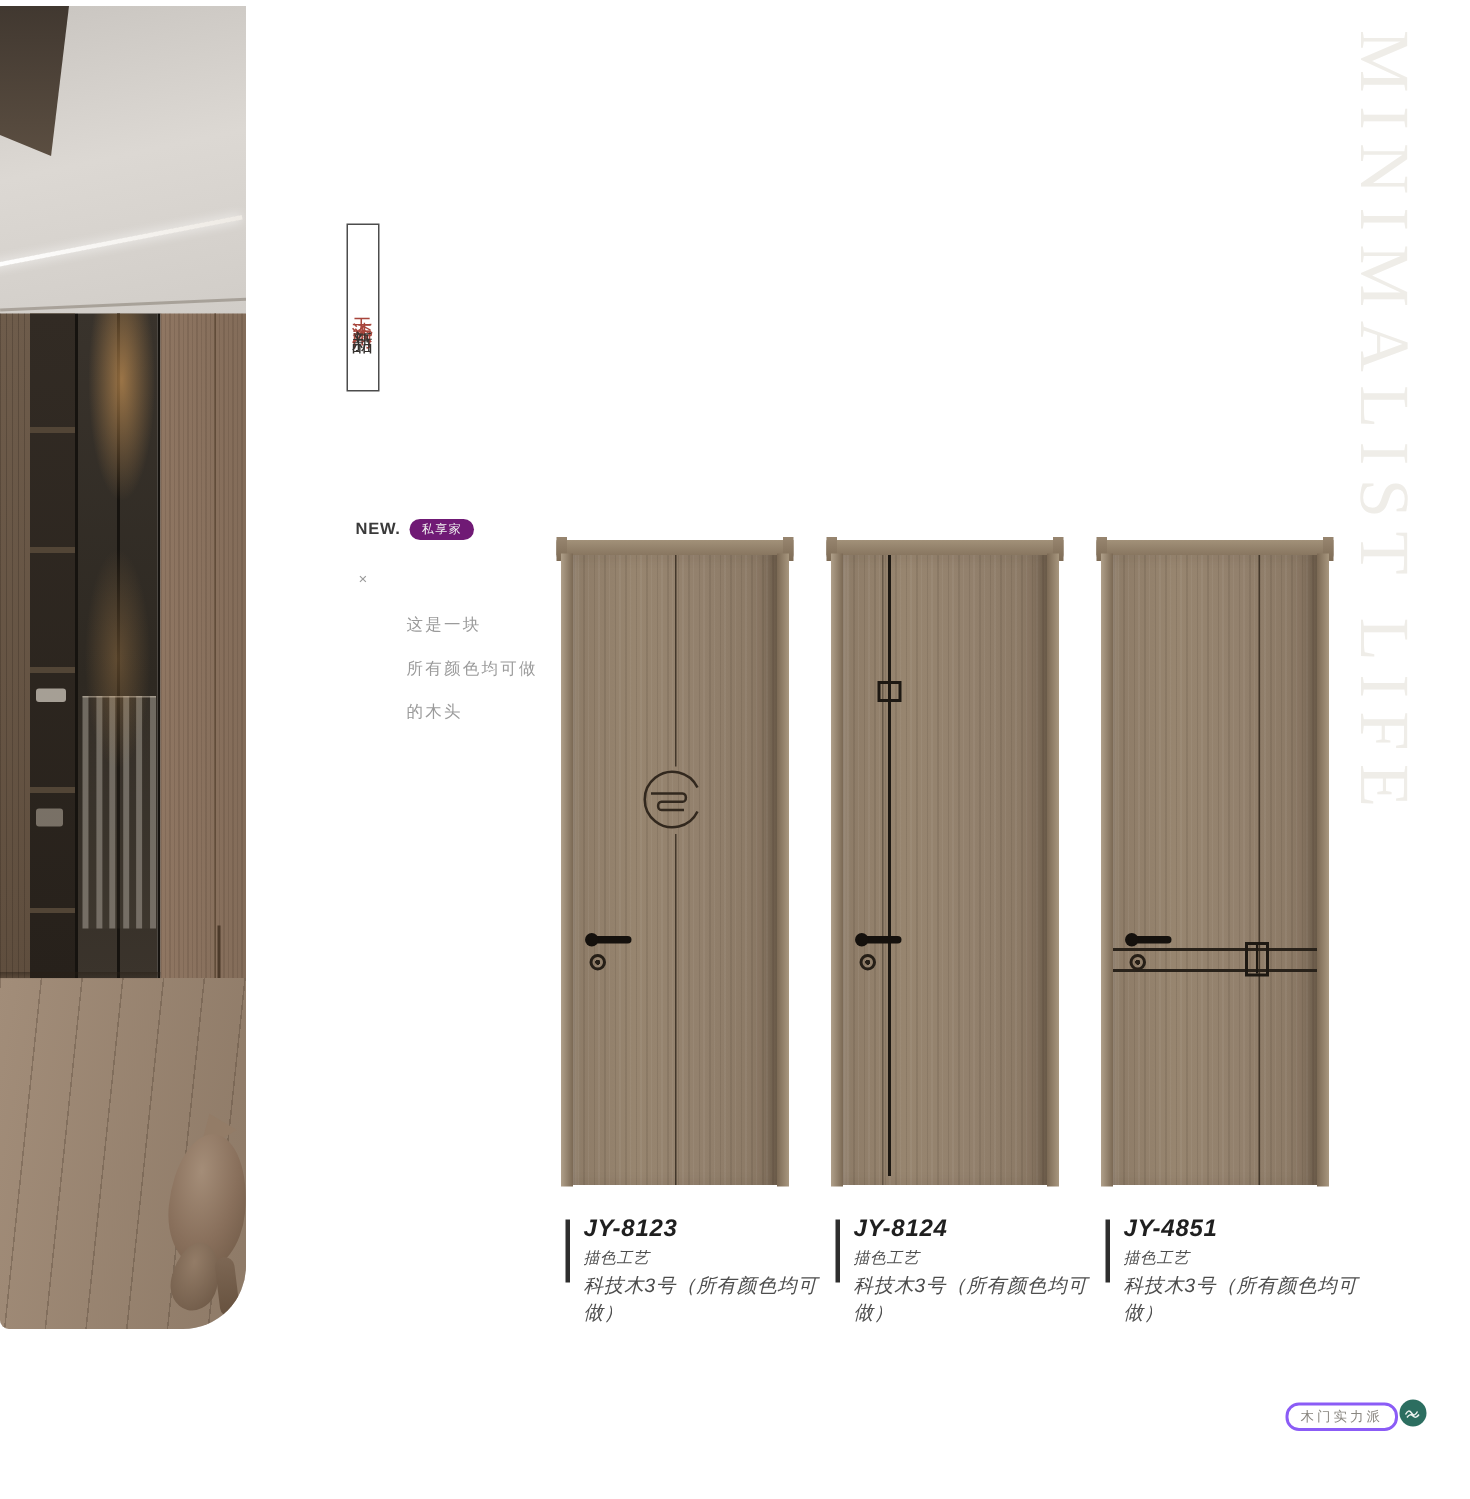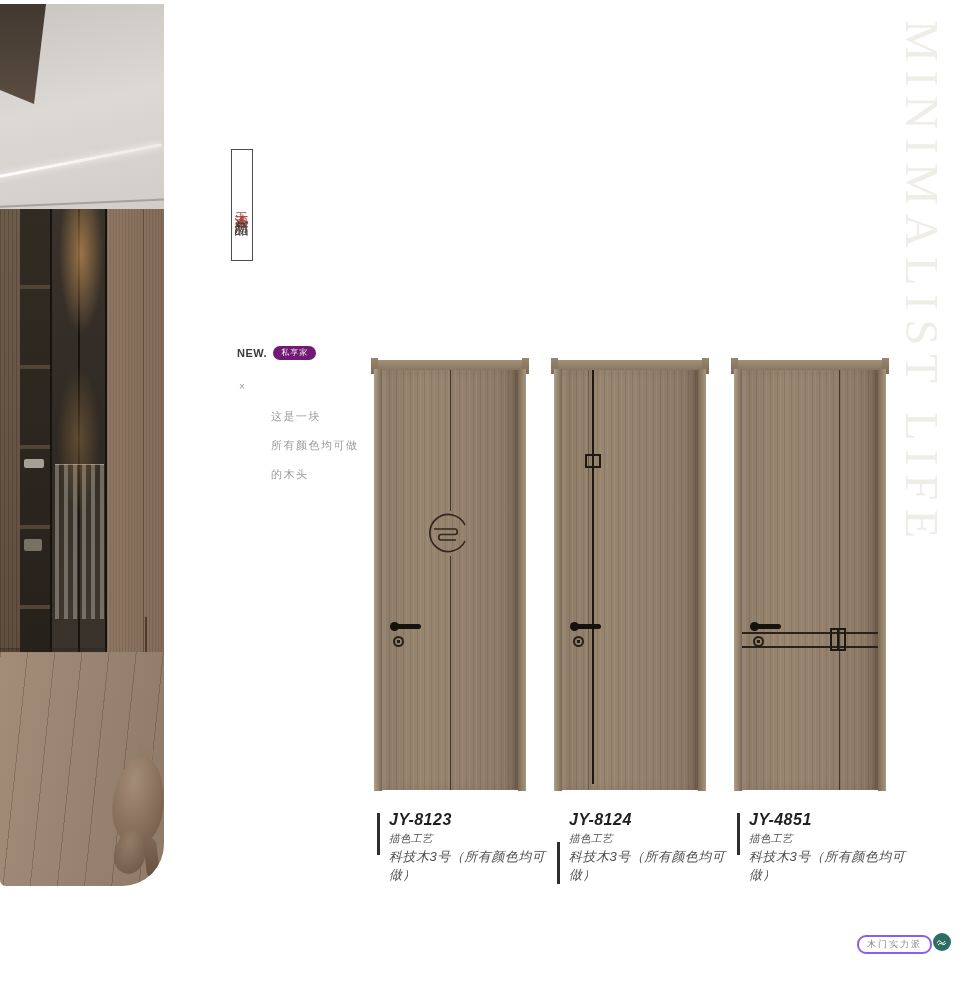--- a/index.html
+++ b/index.html
@@ -117,21 +117,21 @@
   .lever { position:absolute; left:2px; top:3px; width:29px; height:5px; border-radius:3px;
            background:#15110d; }
   .lever::before { content:""; position:absolute; left:-2px; top:-2px; width:9px; height:9px;
            border-radius:50%; background:#15110d; }
   .rose { position:absolute; left:3px; top:15px; width:11px; height:11px; border-radius:50%;
            border:2px solid #261f17;
            background:radial-gradient(circle,#261f17 32%,transparent 36%); }
 
   
   .label-row { position:absolute; top:811px; width:175px; display:flex;font-style:italic; }
-  .p1 { left:377px; } .p2 { left:557px;align-items:flex-end; } .p3 { left:737px; }
+  .p1 { left:377px; } .p2 { left:557px; } .p3 { left:737px; }
   .label-bar { width:3px; height:42px; background:#2e2e2e; margin:2px 9px 0 0; flex:none; }
   .model { font-size:16px; font-weight:bold; color:#1f1f1f; letter-spacing:.5px; }
   .craft { font-size:10.5px; color:#4d4d4d; margin-top:3px; letter-spacing:.5px; }
   .material { font-size:13px; color:#4d4d4d; margin-top:2px; letter-spacing:.5px; }
 
   
   .side-text { position:absolute; left:895px; top:20px; height:870px;
            writing-mode:vertical-rl; font-family:"Liberation Serif", serif;
            font-size:47px; color:#efede8; letter-spacing:9px; white-space:nowrap; }
 

